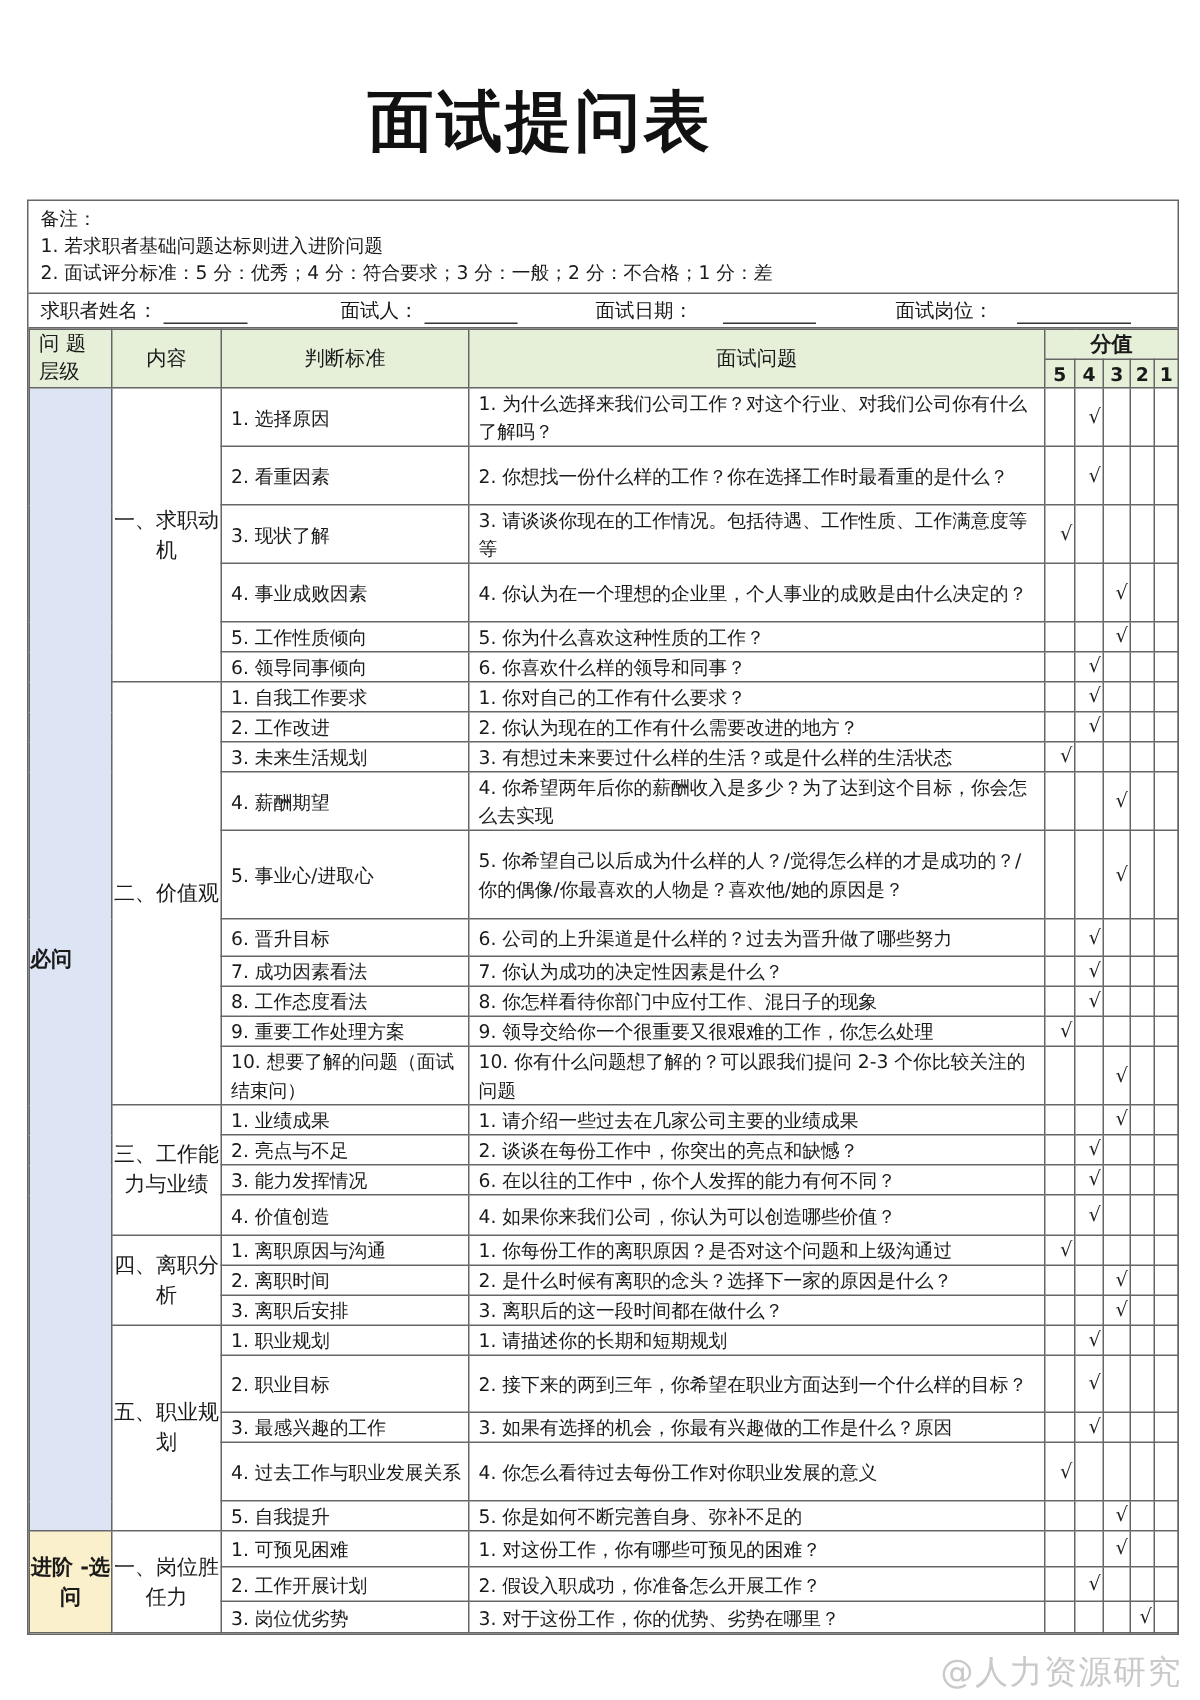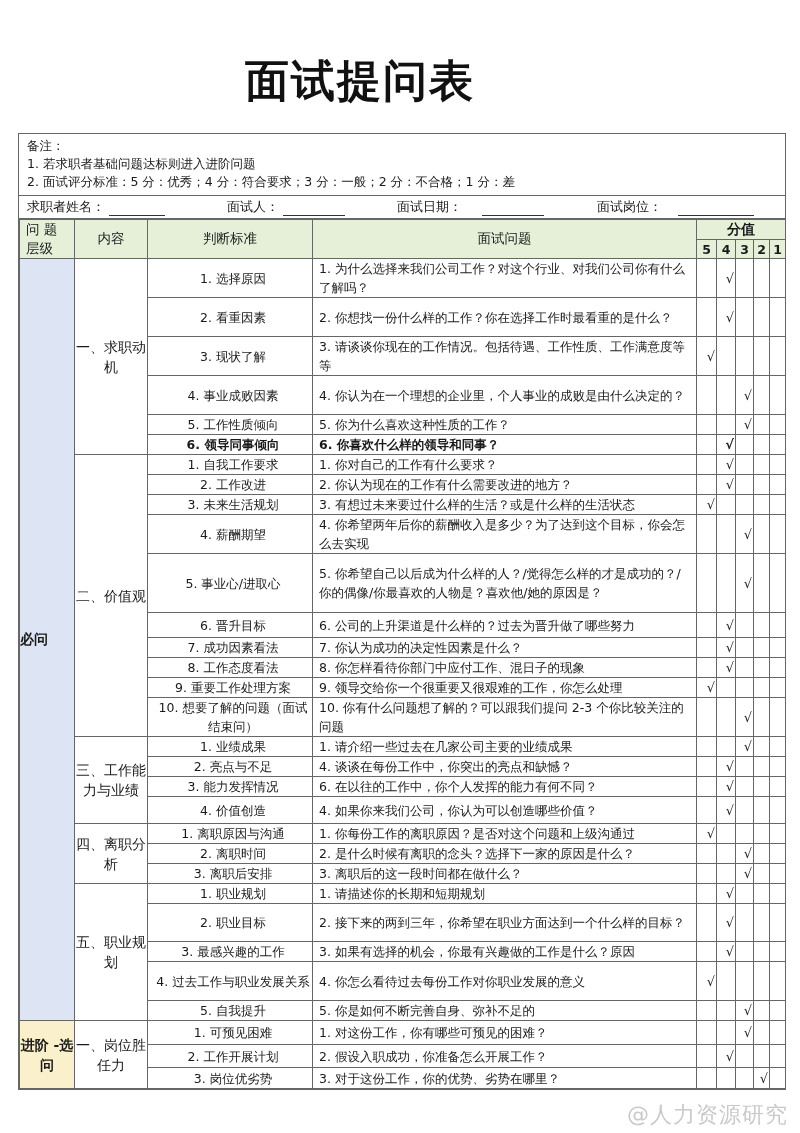--- a/index.html
+++ b/index.html
@@ -16,21 +16,21 @@
   .info .blank { display: inline-block; border-bottom: 1px solid #333; height: 12px; margin-left: 4px; }
   table { border-collapse: collapse; width: 766px; table-layout: fixed; font-size: 12.5px; }
   td, th { border: 1px solid #666; vertical-align: middle; }
   th { background: #e6f0d9; font-weight: normal; font-size: 13.5px; }
   .hdr-level { text-align: left; padding-left: 6px; line-height: 19px; }
   .score-head { font-size: 14px; font-weight: bold; height: 19px; }
   .score-num { font-size: 12.5px; font-weight: bold; height: 18px; padding: 0; }
   .lvl-req { background: #dde5f4; text-align: left; font-weight: bold; font-size: 14px; }
   .lvl-adv { background: #fbf0cc; text-align: center; font-weight: bold; font-size: 14px; line-height: 20px; }
   .cat { text-align: center; font-size: 14px; line-height: 20px; }
-  .crit { padding-left: 6px; line-height: 19px; text-align: center; }
+  .crit { padding-left: 6px; line-height: 19px; }
   .q { padding-left: 6px; padding-right: 4px; line-height: 19px; }
   .sc { text-align: right; padding-right: 1px; font-size: 13px; color: #222; }
   .watermark {
     position: absolute; right: 12px; top: 1100px; font-size: 22px; color: #c9c9c9; letter-spacing: 1px;
   }
 </style>
 </head>
 <body>
 
 <div class="title">面试提问表</div>
@@ -130,21 +130,21 @@
         </tr>
         <tr style="height: 20px;">
           <td class="crit">5. 工作性质倾向</td>
           <td class="q">5. 你为什么喜欢这种性质的工作？</td>
           <td class="sc"></td>
           <td class="sc"></td>
           <td class="sc"><span>√</span></td>
           <td class="sc"></td>
           <td class="sc"></td>
         </tr>
-        <tr style="height: 20px; font-weight: bold;">
+        <tr style="height: 20px;">
           <td class="crit">6. 领导同事倾向</td>
           <td class="q">6. 你喜欢什么样的领导和同事？</td>
           <td class="sc"></td>
           <td class="sc"><span>√</span></td>
           <td class="sc"></td>
           <td class="sc"></td>
           <td class="sc"></td>
         </tr>
         <tr style="height: 20px;">
           <td rowspan="10" class="cat">二、价值观</td>
@@ -242,21 +242,21 @@
           <td class="crit">1. 业绩成果</td>
           <td class="q">1. 请介绍一些过去在几家公司主要的业绩成果</td>
           <td class="sc"></td>
           <td class="sc"></td>
           <td class="sc"><span>√</span></td>
           <td class="sc"></td>
           <td class="sc"></td>
         </tr>
         <tr style="height: 20px;">
           <td class="crit">2. 亮点与不足</td>
-          <td class="q">4. 谈谈在每份工作中，你突出的亮点和缺憾？</td>
+          <td class="q">2. 谈谈在每份工作中，你突出的亮点和缺憾？</td>
           <td class="sc"></td>
           <td class="sc"><span>√</span></td>
           <td class="sc"></td>
           <td class="sc"></td>
           <td class="sc"></td>
         </tr>
         <tr style="height: 20px;">
           <td class="crit">3. 能力发挥情况</td>
           <td class="q">6. 在以往的工作中，你个人发挥的能力有何不同？</td>
           <td class="sc"></td>

